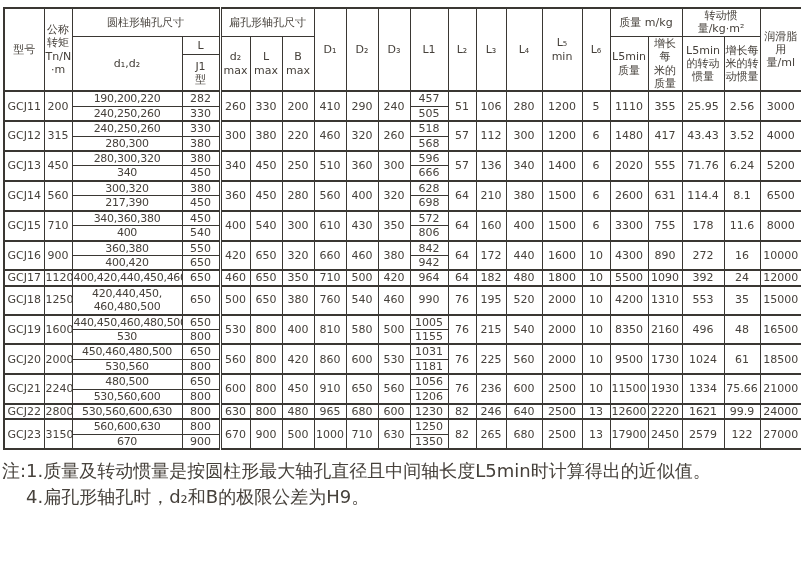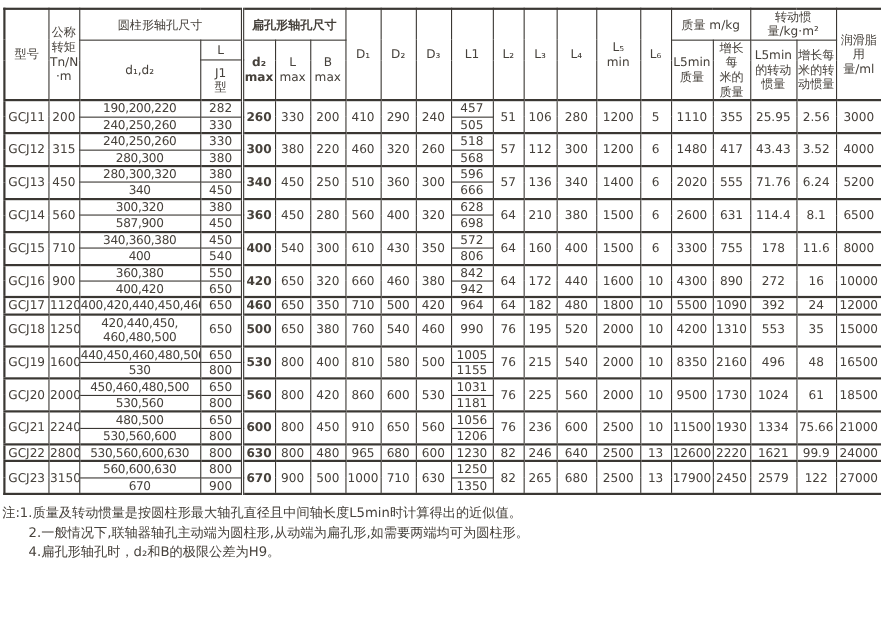--- a/index.html
+++ b/index.html
@@ -7,23 +7,23 @@
   .page{width:801px;height:565px;background:#fff;}
   table.spec{border-collapse:collapse;table-layout:fixed;width:792px;margin:7px 0 0 3px;
              border:2px solid #3a3733;}
   th,td{border:1px solid #3a3733;text-align:center;vertical-align:middle;
         padding:0 1px;font-size:11px;color:#46413b;white-space:pre-line;
         line-height:1.22;overflow:hidden;font-weight:normal;}
   thead th{height:auto;}
   tr.hrow1 th{height:20px;}
   td{height:13px;}
   tr.group-start td{border-top:2px solid #3a3733;}
-  .flat-start{border-left:3px double #3a3733;font-weight:bold;}
+  .flat-start{border-left:3px double #3a3733;}
   td.dcell{letter-spacing:-0.3px;}
-  .notes{margin:8px 0 0 2px;font-size:12px;color:#46413b;line-height:1.45;}
+  .notes{margin:8px 0 0 2px;font-size:18px;color:#46413b;line-height:1.45;}
   .note-line{white-space:nowrap;}
   .note-line.cont{padding-left:24px;}
 </style>
 </head>
 <body>
 
 <div class="page">
 
   <table class="spec">
     <colgroup>
@@ -201,21 +201,21 @@
           <td rowspan="2">380</td>
           <td rowspan="2">1500</td>
           <td rowspan="2">6</td>
           <td rowspan="2">2600</td>
           <td rowspan="2">631</td>
           <td rowspan="2">114.4</td>
           <td rowspan="2">8.1</td>
           <td rowspan="2">6500</td>
         </tr>
         <tr>
-          <td class="dcell">587,900</td>
+          <td class="dcell">217,390</td>
           <td>450</td>
           <td>698</td>
         </tr>
         <tr class="group-start">
           <td rowspan="2">GCJ15</td>
           <td rowspan="2">710</td>
           <td class="dcell">340,360,380</td>
           <td>450</td>
           <td rowspan="2" class="flat-start">400</td>
           <td rowspan="2">540</td>
@@ -448,17 +448,16 @@
         <tr>
           <td class="dcell">670</td>
           <td>900</td>
           <td>1350</td>
         </tr>
       </tbody>
   </table>
 
   <div class="notes">
       <div class="note-line"><span>注:</span>1.质量及转动惯量是按圆柱形最大轴孔直径且中间轴长度L5min时计算得出的近似值。</div>
-      <div class="note-line cont">2.一般情况下,联轴器轴孔主动端为圆柱形,从动端为扁孔形,如需要两端均可为圆柱形。</div>
       <div class="note-line cont">4.扁孔形轴孔时，d₂和B的极限公差为H9。</div>
     </div>
 
 </div>
 
 </body></html>

